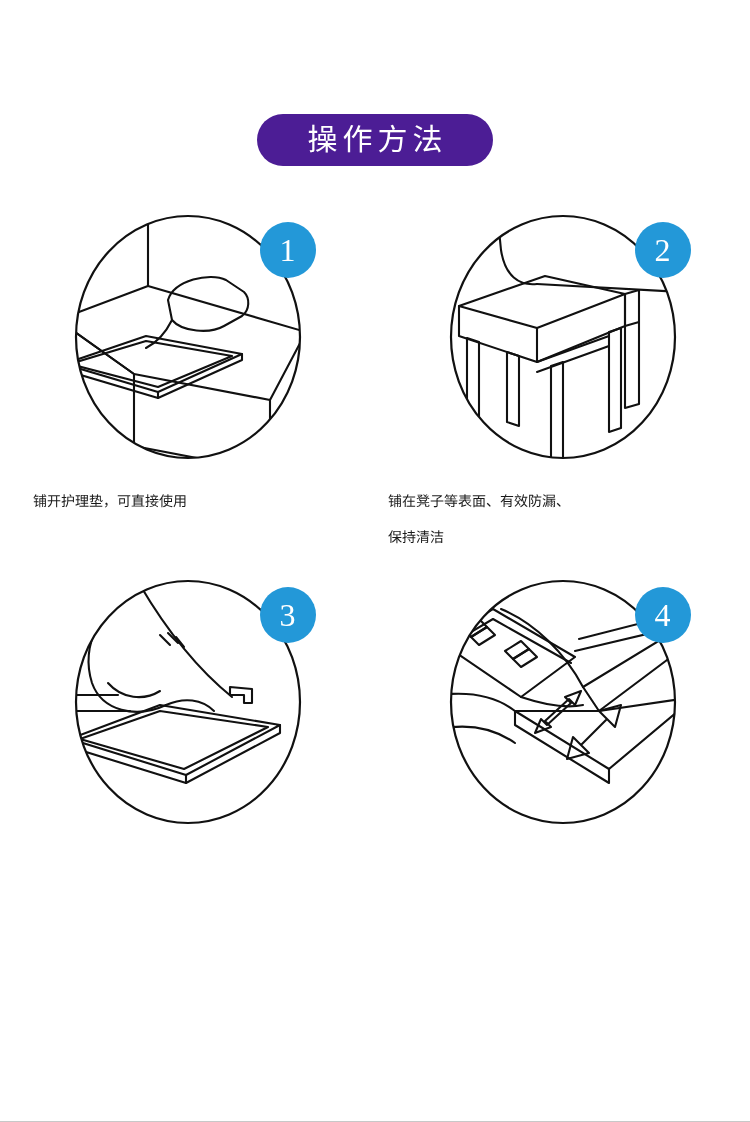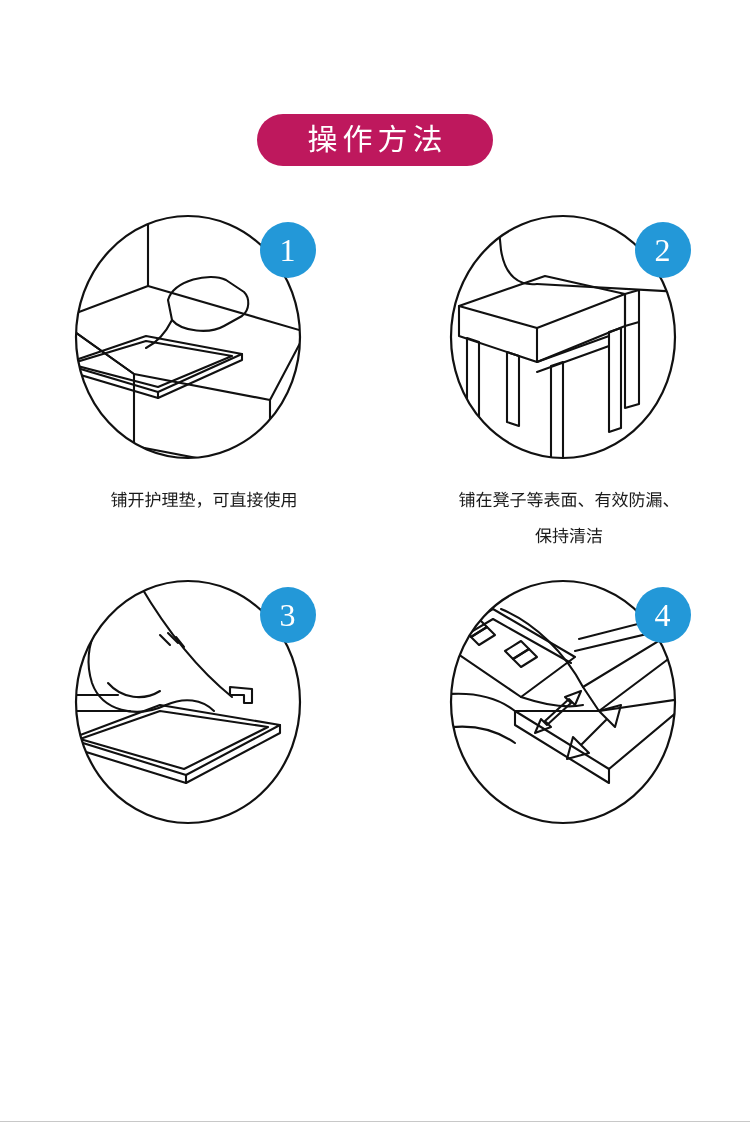--- a/index.html
+++ b/index.html
@@ -22,21 +22,21 @@
   
   .title-wrap {
     width: 100%;
     display: flex;
     justify-content: center;
     padding-top: 114px;
   }
   .title-pill {
     width: 236px;
     height: 52px;
-    background: #be185d;
+    background: #4c1d95;
     border-radius: 26px;
     display: flex;
     align-items: center;
     justify-content: center;
   }
   .title-pill .title-text {
     color: #ffffff;
     font-size: 30px;
     letter-spacing: 5px;
     text-indent: 5px;
@@ -86,24 +86,24 @@
     justify-content: center;
     font-family: "Liberation Serif", "DejaVu Serif", serif;
     font-size: 32px;
     line-height: 1;
     z-index: 5;
   }
   .badge.pos-a { top: 8px; right: -14px; }
 
   
   .caption {
-    font-size: 17px;
+    font-size: 14px;
     line-height: 36px;
     color: #1a1a1a;
-    text-align: center;
+    text-align: left;
     white-space: pre-line;
   }
   .cap-1 { margin: 19px 0 0 33px; }
   .cap-2 { margin: 19px 0 0 13px; }
   .cap-3 { margin: 16px 0 0 28px; }
   .cap-4 { margin: 16px 0 0 18px; }
 
   .row-2 { margin-top: 24px; }
 </style>
 </head>

